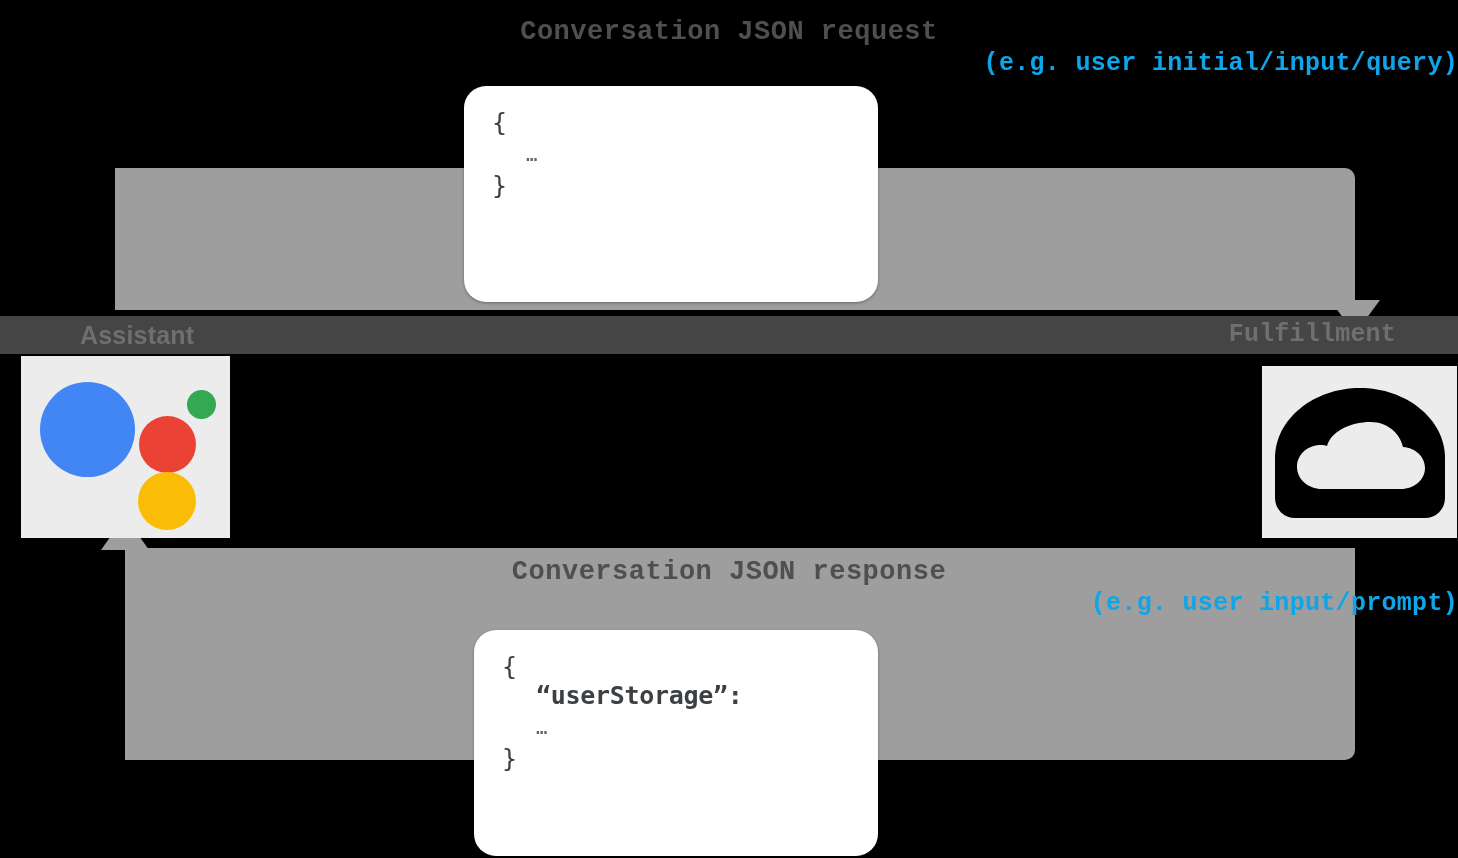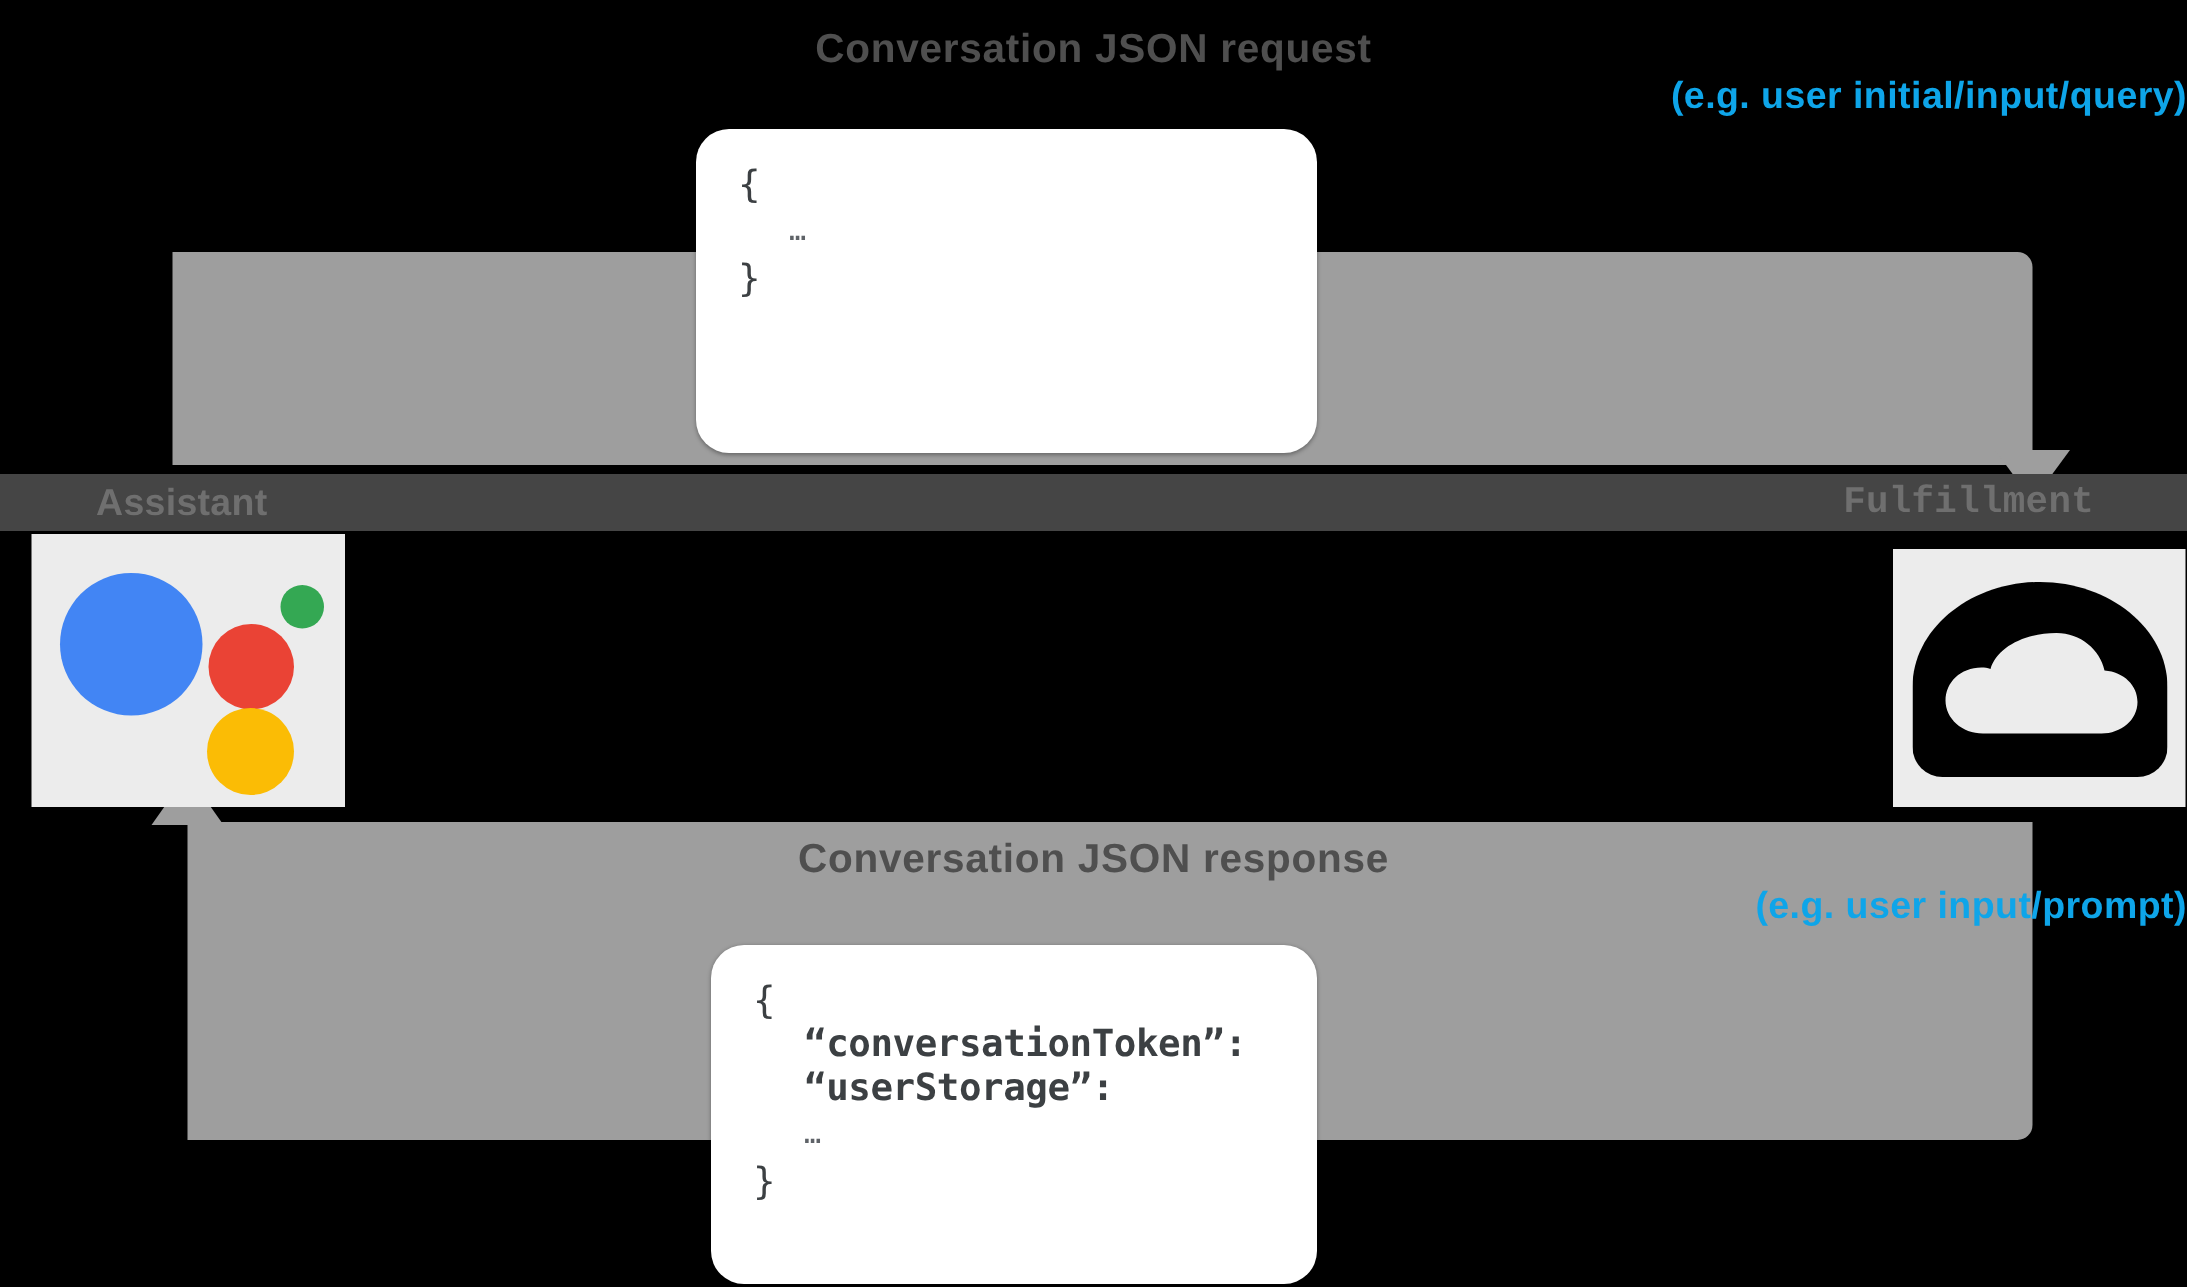--- a/index.html
+++ b/index.html
@@ -66,41 +66,41 @@
   }
   .endpoint-label {
     position: absolute;
     font-size: 25px;
     font-weight: 700;
     color: #6f6f6f;
     letter-spacing: 0.2px;
     white-space: nowrap;
     line-height: 38px;
   }
-  .label-assistant { left: 64px; top: 316px; text-align: right; }
+  .label-assistant { left: 80px; top: 316px; text-align: right; }
   .label-fulfillment { right: 62px; top: 316px; font-family: Liberation Mono, monospace; }
 
   
   .icon-tile {
     position: absolute;
     background: #ececec;
   }
   .tile-assistant { left: 21px; top: 356px; width: 209px; height: 182px; }
   .tile-cloud     { left: 1262px; top: 366px; width: 195px; height: 172px; }
 
   .ga-dot { position: absolute; border-radius: 50%; }
   .ga-blue   { left: 19px;  top: 26px; width: 95px; height: 95px; background: #4285F4; }
   .ga-red    { left: 118px; top: 60px; width: 57px; height: 57px; background: #EA4335; }
   .ga-green  { left: 166px; top: 34px; width: 29px; height: 29px; background: #34A853; }
   .ga-yellow { left: 117px; top: 116px; width: 58px; height: 58px; background: #FBBC05; }
 
   .cloud-wrap { position: absolute; left: 13px; top: 22px; width: 170px; height: 130px; }
 
   
-  .caption-block { position: absolute; width: 1458px; text-align: center; }
+  .caption-block { position: absolute; width: 1458px; text-align: center; font-family: Liberation Mono, monospace; }
   .cap-title {
     font-size: 27px;
     font-weight: 700;
     color: #4f4f4f;
     letter-spacing: 0.5px;
     line-height: 32px;
   }
   .cap-sub {
     font-size: 25px;
     font-weight: 700;
@@ -175,19 +175,18 @@
   </div>
 
   <div class="json-card json-top">
     <div class="json-line">{</div>
     <div class="json-line ellip">…</div>
     <div class="json-line">}</div>
   </div>
 
   <div class="json-card json-bottom">
     <div class="json-line">{</div>
-    <div class="json-line indent">“conversationToken”:</div>
     <div class="json-line indent">“userStorage”:</div>
     <div class="json-line ellip">…</div>
     <div class="json-line">}</div>
   </div>
 
 </div>
 
 </body></html>

